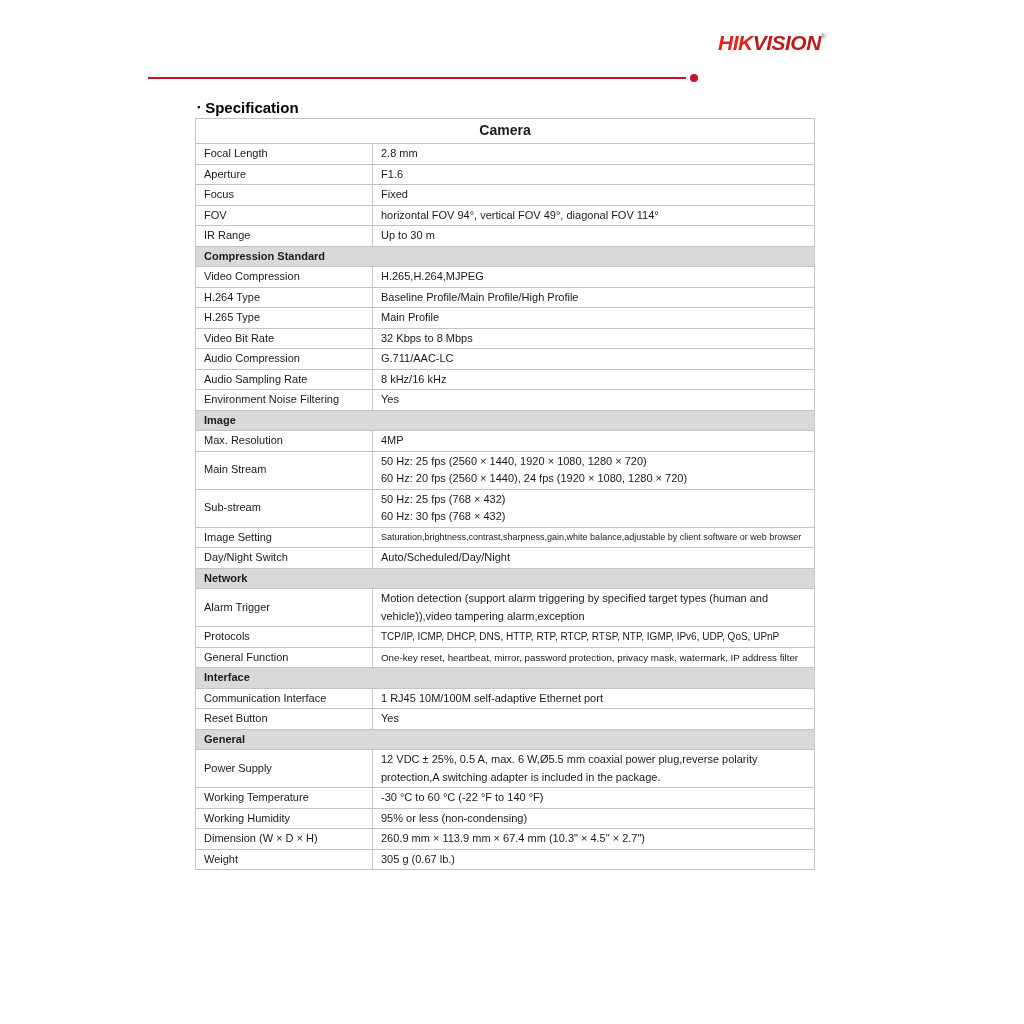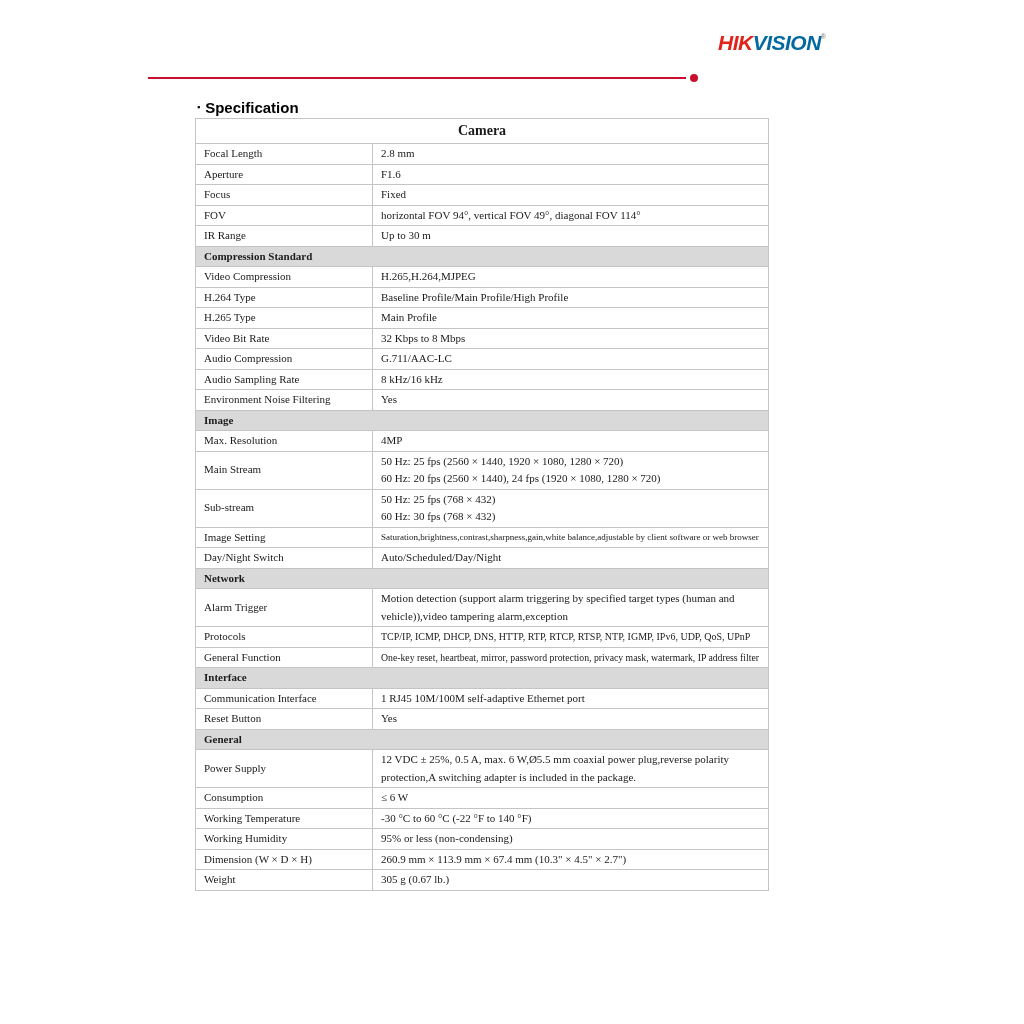--- a/index.html
+++ b/index.html
@@ -13,40 +13,39 @@
     overflow: hidden;
   }
 
   
   .logo {
     position: absolute; top: 31px; left: 718px;
     font-size: 21px; font-weight: 800; font-style: italic;
     letter-spacing: -0.5px; white-space: nowrap;
   }
   .logo .hik { color: #e2231a; }
-  .logo .vision { color: #0369a1; margin-top: 22px; }
+  .logo .vision { color: #b91c1c; margin-top: 22px; }
   .logo .tm { font-size: 7px; color: #8a8c8e; vertical-align: 11px; font-style: normal; letter-spacing: 0; }
 
   
   .rule { position: absolute; top: 77px; left: 148px; width: 538px; height: 2px; background: #c8102e; }
   .rule-dot { position: absolute; top: 74px; left: 690px; width: 8px; height: 8px; border-radius: 50%; background: #c8102e; }
 
   
   .page-title { position: absolute; top: 99px; left: 197px; font-size: 15px; font-weight: bold; color: #000; }
   .page-title .bullet { font-size: 9px; vertical-align: 3px; margin-right: 5px; }
 
   
   table.spec-table {
     position: absolute; top: 118px; left: 195px;
-    width: 574px;
+    width: 620px;
     border-collapse: collapse;
     table-layout: fixed;
     font-size: 11px;
     color: #1a1a1a;
-    font-family: Liberation Serif, serif;
   }
   .spec-table td {
     border: 1px solid #c4c4c4;
     padding: 1px 8px;
     height: 19px;
     line-height: 17.5px;
     vertical-align: middle;
     overflow: hidden;
   }
   .spec-table col.c-label { width: 177px; }
@@ -189,24 +188,20 @@
         <td class="value-cell" style="white-space: nowrap;">Yes</td>
       </tr>
       <tr class="section-row">
         <td colspan="2">General</td>
       </tr>
       <tr>
         <td class="label-cell">Power Supply</td>
         <td class="value-cell" style="white-space: pre-line;">12 VDC ± 25%, 0.5 A, max. 6 W,Ø5.5 mm coaxial power plug,reverse polarity protection,A switching adapter is included in the package.</td>
       </tr>
       <tr>
-        <td class="label-cell">Consumption</td>
-        <td class="value-cell" style="white-space: nowrap;">≤ 6 W</td>
-      </tr>
-      <tr>
         <td class="label-cell">Working Temperature</td>
         <td class="value-cell" style="white-space: nowrap;">-30 °C to 60 °C (-22 °F to 140 °F)</td>
       </tr>
       <tr>
         <td class="label-cell">Working Humidity</td>
         <td class="value-cell" style="white-space: nowrap;">95% or less (non-condensing)</td>
       </tr>
       <tr>
         <td class="label-cell">Dimension (W × D × H)</td>
         <td class="value-cell" style="white-space: nowrap;">260.9 mm × 113.9 mm × 67.4 mm (10.3" × 4.5" × 2.7")</td>

